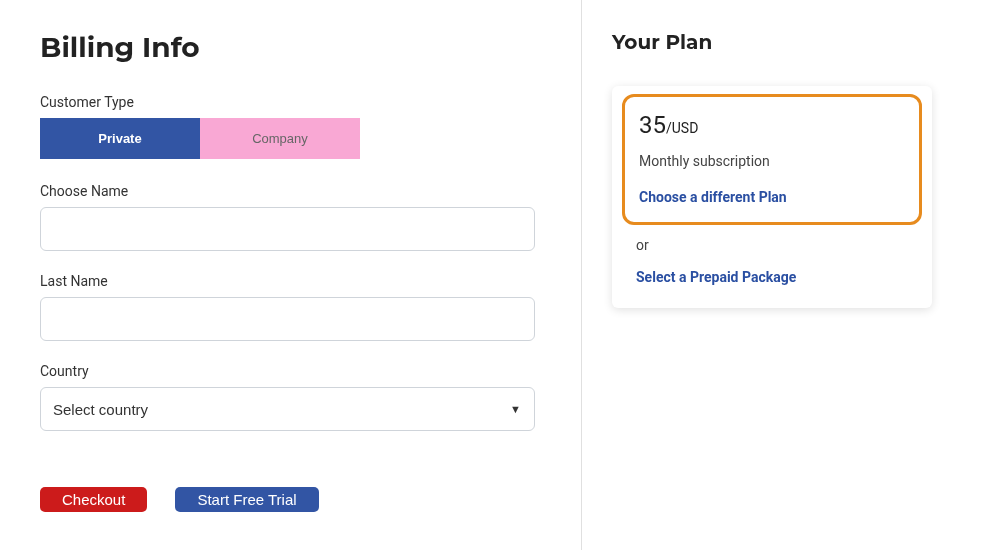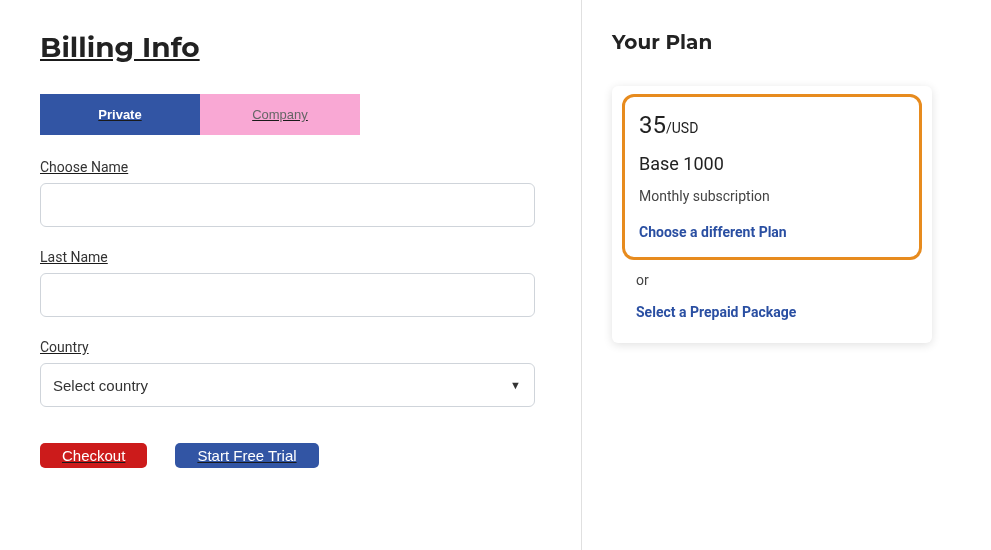--- a/index.html
+++ b/index.html
@@ -12,21 +12,20 @@
       background: #ffffff;
       width: 991px;
       height: 550px;
       display: flex;
       color: #1a1a1a;
     }
     .left-panel {
       width: 582px;
       padding: 30px 40px 20px 40px;
       border-right: 1px solid #e0e0e0;
-      text-decoration: underline;
     }
     .right-panel {
       flex: 1;
       padding: 30px 30px 20px 30px;
     }
     h1.billing-title {
       font-family: Montserrat, Arial, sans-serif;
       font-size: 28px;
       font-weight: 700;
       color: #222;
@@ -70,21 +69,21 @@
       border: 1px solid #cfd4da;
       border-radius: 6px;
       padding: 8px 12px;
       font-size: 15px;
       margin-bottom: 22px;
       background: #fff;
     }
     .select-wrap {
       position: relative;
       width: 495px;
-      margin-bottom: 36px;
+      margin-bottom: 56px;
       border-radius: 21px;
     }
     .select-input {
       width: 100%;
       height: 44px;
       border: 1px solid #cfd4da;
       border-radius: 6px;
       padding: 8px 12px;
       font-size: 15px;
       background: #fff;
@@ -168,20 +167,21 @@
       color: #444;
       margin: 10px 0 14px 0;
     }
   </style>
 </head>
 <body>
 
 <div class="left-panel">
   <h1 class="billing-title">Billing Info</h1>
 
+  <label class="field-label">Customer Type</label>
   <div class="segmented">
     <button class="seg-btn active">Private</button>
     <button class="seg-btn">Company</button>
   </div>
 
   <label class="field-label">Choose Name</label>
   <input type="text" class="text-input" value="" style="">
 
   <label class="field-label">Last Name</label>
   <input type="text" class="text-input" value="" style="">
@@ -201,20 +201,19 @@
 </div>
 
 <div class="right-panel">
   <h2 class="plan-title">Your Plan</h2>
 
   <div class="plan-card">
     <div class="highlight-box">
       <div class="price-line">
         <span class="price-num">35</span><span>/USD</span>
       </div>
-      <div class="plan-name">Base 1000</div>
       <div class="plan-sub">Monthly subscription</div>
       <a class="link">Choose a different Plan</a>
     </div>
     <div class="or-text">or</div>
     <a class="link">Select a Prepaid Package</a>
   </div>
 </div>
 
 </body></html>

